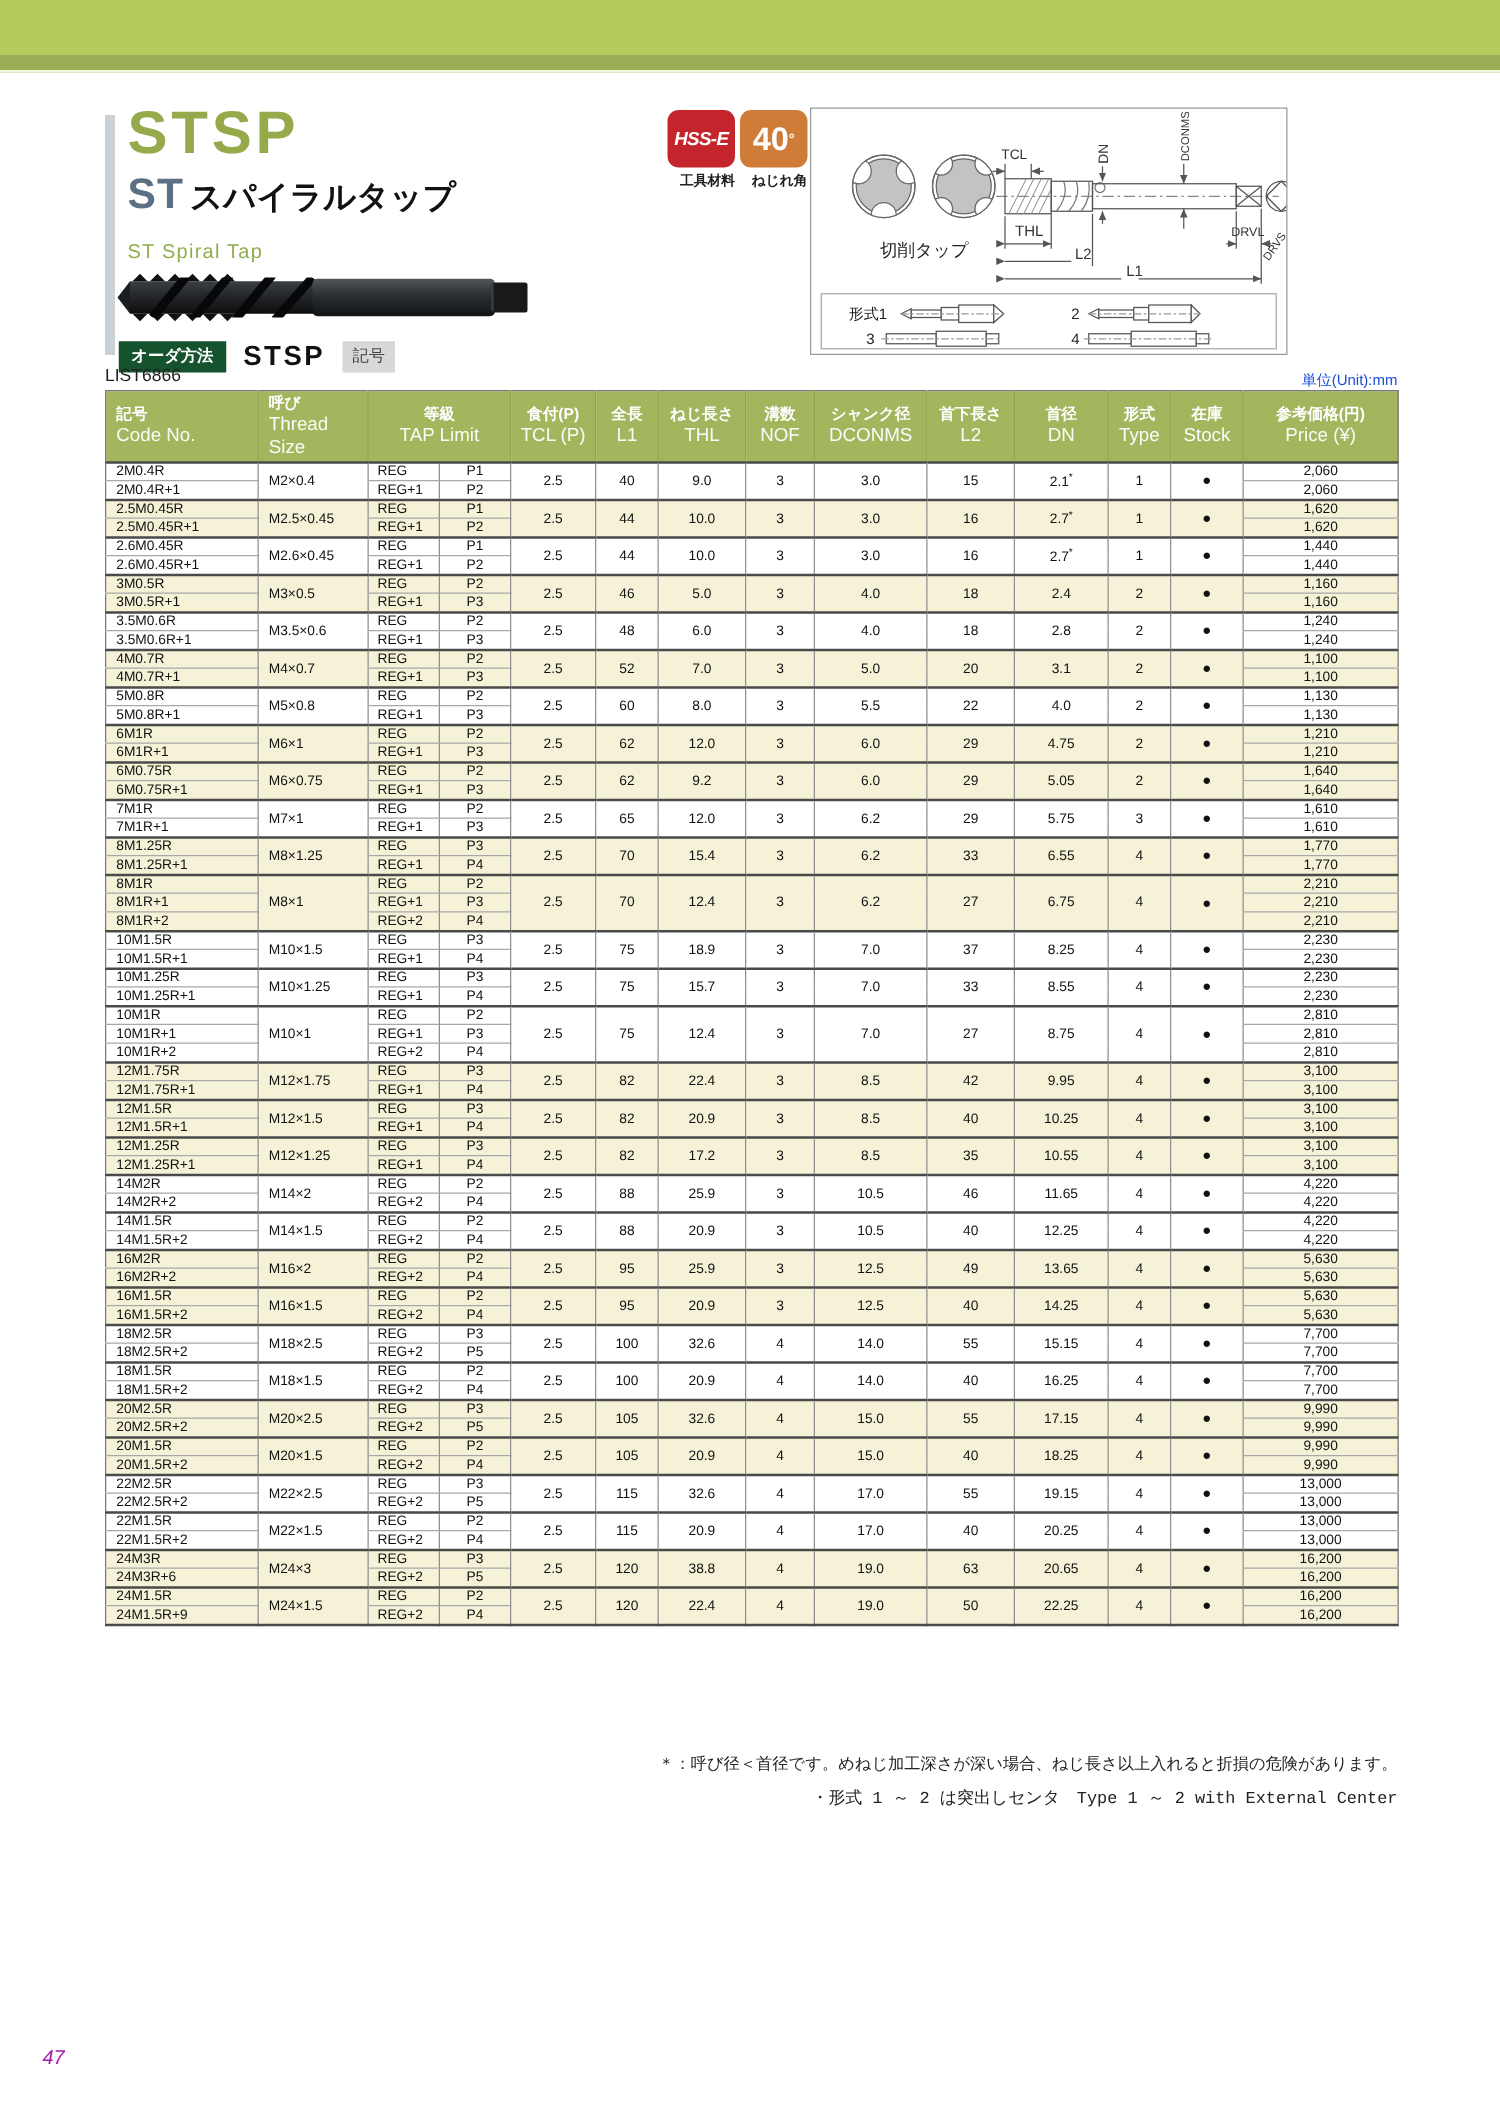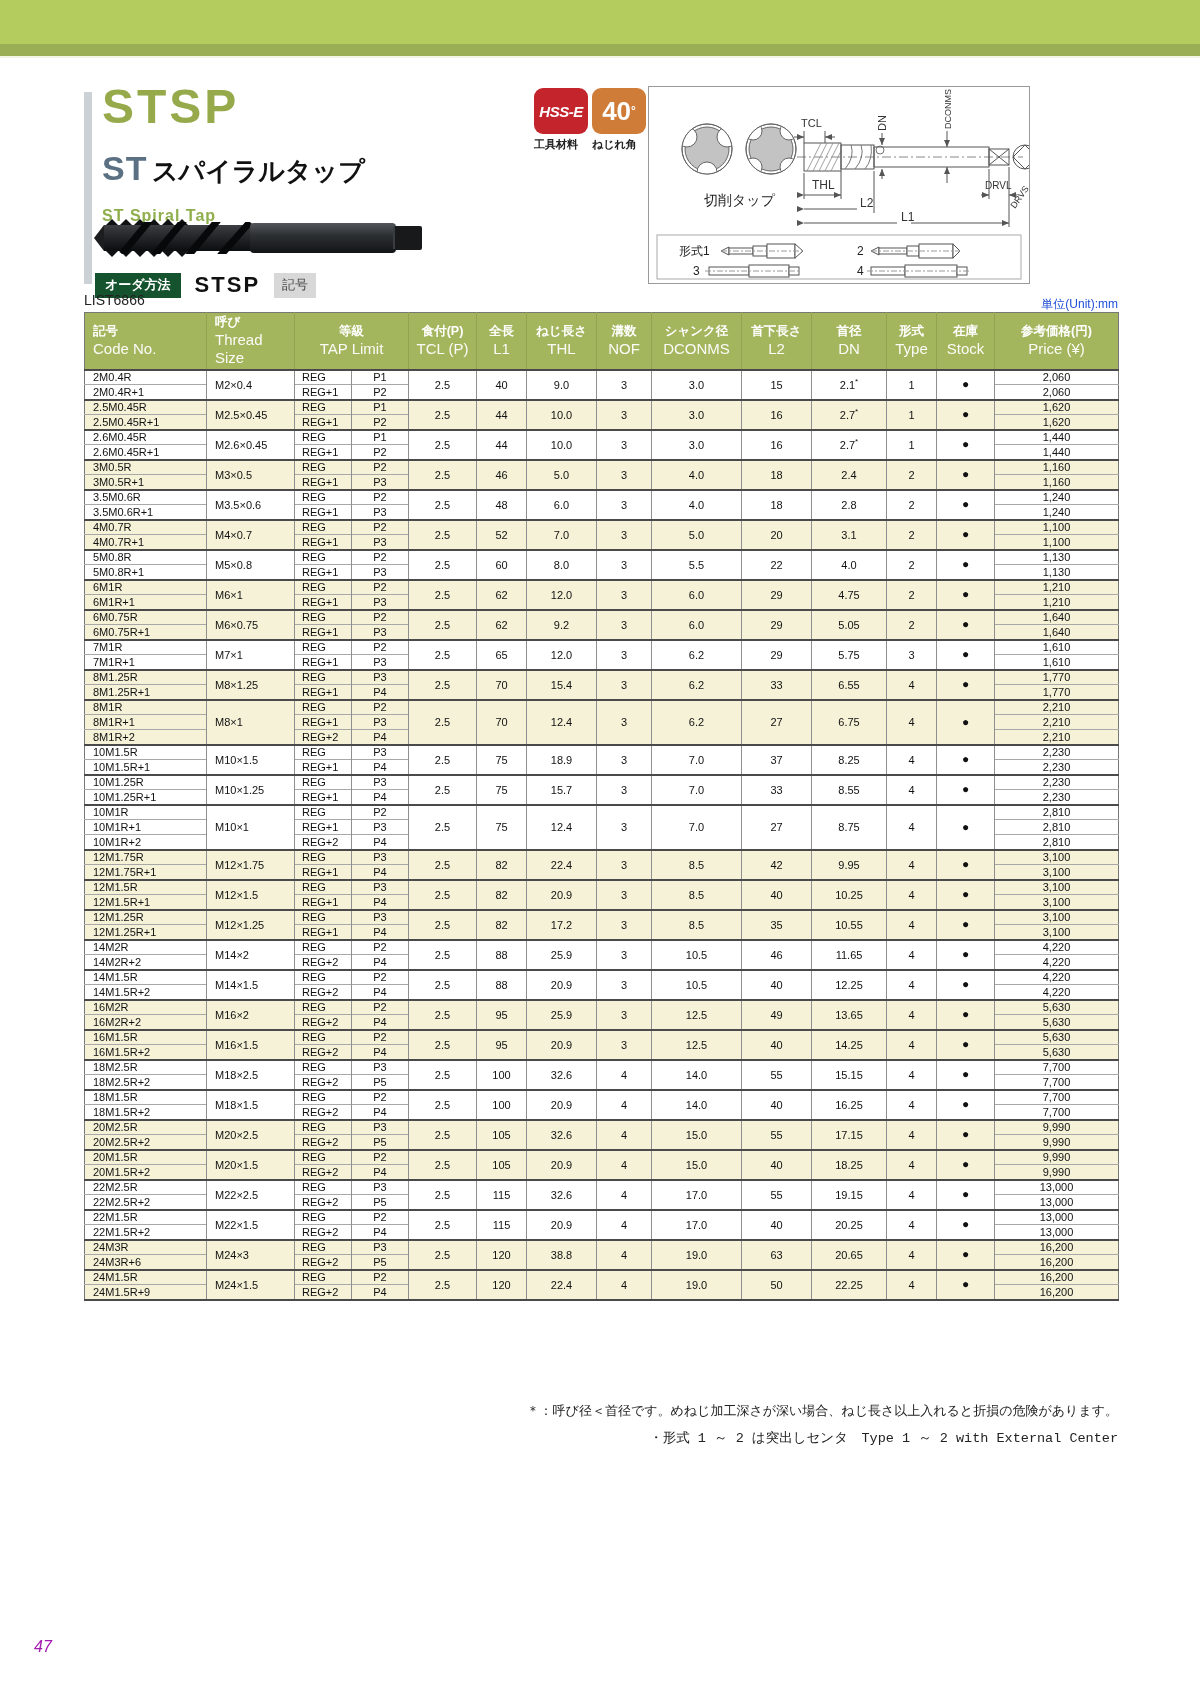--- a/index.html
+++ b/index.html
@@ -8,34 +8,34 @@
   body { position:relative; overflow:hidden; }
 
   
   .band-top { position:absolute; left:0; top:0; width:1200px; height:44px; background:#b4cb5e; }
   .band-sub { position:absolute; left:0; top:44px; width:1200px; height:14px; background:#9aae55; border-bottom:2px solid #f2f5e4; }
 
   
   .accent-bar { position:absolute; left:84px; top:92px; width:8px; height:192px; background:#ccd1d5; }
   .title-block { position:absolute; left:102px; top:82px; }
   .big-title { font-size:48px; font-weight:bold; color:#96aa4b; letter-spacing:3px; line-height:1.05; }
-  .subtitle { margin-top:17px; }
+  .subtitle { margin-top:4px; }
   .subtitle .st { font-size:34px; font-weight:bold; color:#5b7183; letter-spacing:1px; }
   .subtitle .jp { font-size:26px; font-weight:bold; color:#111; }
-  .en-title { margin-top:18px; font-size:16px; font-weight:bold; color:#8fae4c; letter-spacing:1px; }
+  .en-title { margin-top:18px; font-size:16px; font-weight:normal; color:#8fae4c; letter-spacing:1px; }
 
   .product-photo { position:absolute; left:92px; top:208px; width:335px; height:60px; }
 
   .order-line { position:absolute; left:95px; top:272px; display:flex; align-items:center; gap:14px; }
   .order-badge { background:#14532d; color:#fff; font-size:13px; font-weight:bold; padding:3px 10px 4px; }
   .order-code { font-size:22px; font-weight:bold; letter-spacing:2px; color:#111; }
   .order-suffix { background:#d8d8d8; color:#444; font-size:13px; padding:3px 8px 4px; }
 
   
-  .badge-col { position:absolute; top:88px; width:54px; text-align:left; }
+  .badge-col { position:absolute; top:88px; width:54px; text-align:right; }
   .badge-col.hsse { left:534px; }
   .badge-col.angle { left:592px; }
   .badge-box { width:54px; height:46px; border-radius:9px; display:flex; align-items:center; justify-content:center; color:#fff; font-weight:bold; }
   .badge-box.red { background:#c4242c; font-size:15px; font-style:italic; letter-spacing:-0.5px; }
   .badge-box.orange { background:#cf7c38; font-size:26px; }
   .badge-box.orange sup { font-size:12px; vertical-align:super; }
   .badge-sub { margin-top:3px; font-size:11px; font-weight:bold; color:#222; }
 
   .diagram-box { position:absolute; left:648px; top:86px; width:382px; height:198px; border:1px solid #9a9a9a; background:#fff; }
 

